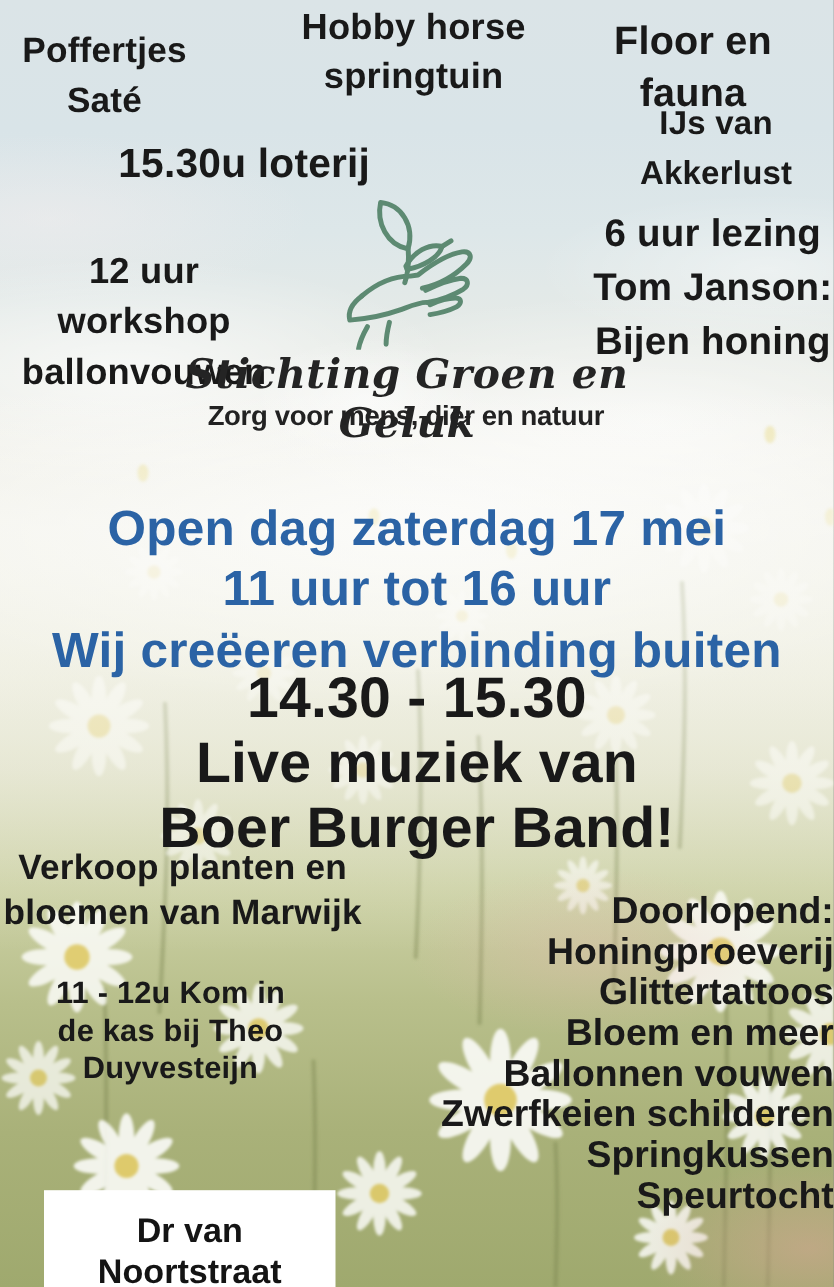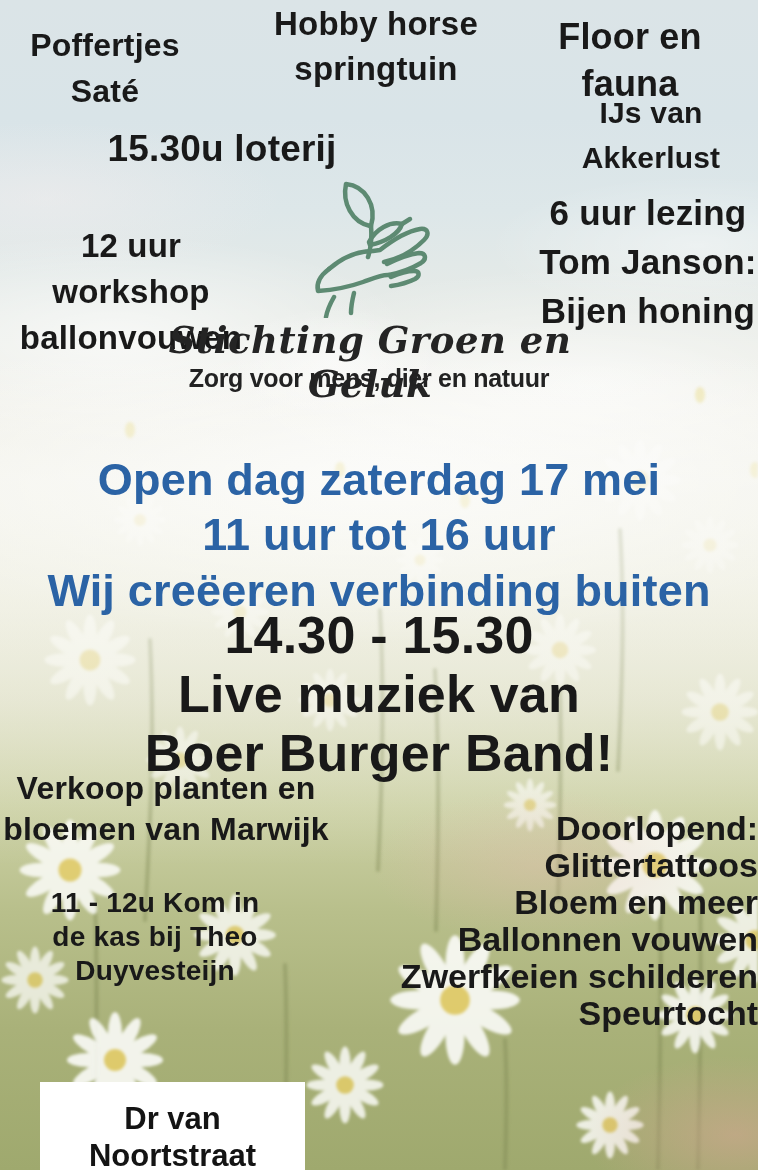--- a/index.html
+++ b/index.html
@@ -19,21 +19,21 @@
     radial-gradient(ellipse 340px 110px at 6% 17%, rgba(244,238,238,.5), rgba(255,255,255,0) 70%);
   }
   .daisies{position:absolute;left:0;top:0;filter:blur(1.4px);pointer-events:none;}
   .haze{position:absolute;inset:0;pointer-events:none;background:
     radial-gradient(ellipse 240px 110px at 71% 74%, rgba(235,186,180,.32), transparent 70%),
     radial-gradient(ellipse 210px 110px at 97% 97%, rgba(219,166,152,.5), transparent 72%),
     radial-gradient(ellipse 150px 80px at 44% 31%, rgba(255,255,255,.5), transparent 70%),
     linear-gradient(180deg, transparent 30%, rgba(252,252,250,.55) 41%, rgba(252,252,248,.5) 50%, rgba(250,250,242,.28) 61%, transparent 74%);
   }
   .note{position:absolute;font-weight:700;text-align:center;white-space:pre-line;color:#191919;letter-spacing:.2px;}
-  #n-poffertjes{left:14px;top:22px;width:182px;font-size:32px;line-height:1.45;}
+  #n-poffertjes{left:4px;top:22px;width:182px;font-size:32px;line-height:1.45;}
   #n-hobby{left:262px;top:2px;width:228px;font-size:33px;line-height:1.36;}
   #n-floor{left:508px;top:14px;width:244px;font-size:36px;line-height:1.3;}
   #n-loterij{left:86px;top:128px;width:272px;font-size:37px;}
   #n-ijs{left:556px;top:90px;width:190px;font-size:30px;line-height:1.5;}
   #n-workshop{left:0;top:212px;width:262px;font-size:33px;line-height:1.4;margin-top:11px;}
   #n-lezing{left:538px;top:188px;width:220px;font-size:35px;line-height:1.4;}
   #logo{position:absolute;left:299px;top:176px;}
   #brand-name{left:110px;top:318px;width:520px;font-size:37px;
     font-family:"DejaVu Serif",serif;font-style:italic;font-weight:700;color:#242424;letter-spacing:.5px;}
   #brand-tagline{left:129px;top:364px;width:480px;font-size:25px;letter-spacing:-.3px;color:#222;}
@@ -154,24 +154,26 @@
 
   <div class="note" id="music">14.30 - 15.30
 Live muziek van
 Boer Burger Band!</div>
 
   <div class="note" id="verkoop">Verkoop planten en
 bloemen van Marwijk</div>
 
   <div id="doorlopend">
     <div>Doorlopend:</div>
+    <div>Honingproeverij</div>
     <div>Glittertattoos</div>
     <div>Bloem en meer</div>
     <div>Ballonnen vouwen</div>
     <div>Zwerfkeien schilderen</div>
+    <div>Springkussen</div>
     <div>Speurtocht</div>
   </div>
 
   <div class="note" id="kas">11 - 12u Kom in
 de kas bij Theo
 Duyvesteijn</div>
 
   <div class="address-box">
     <div class="addr">Dr van Noortstraat
 53a Stompwijk</div>

